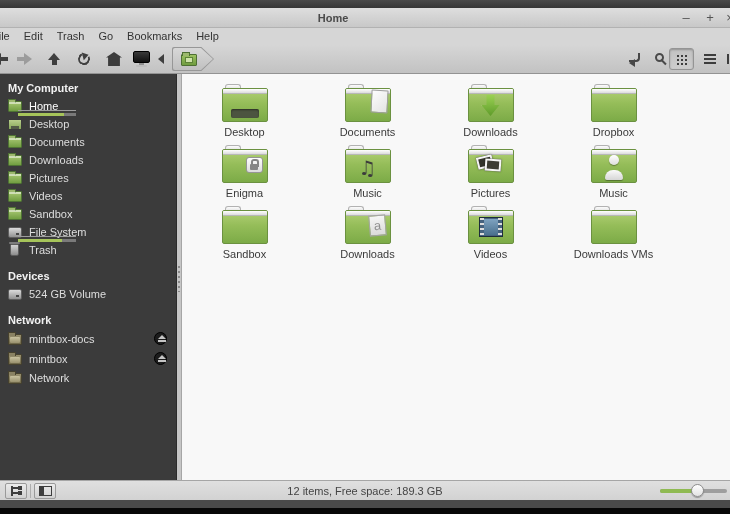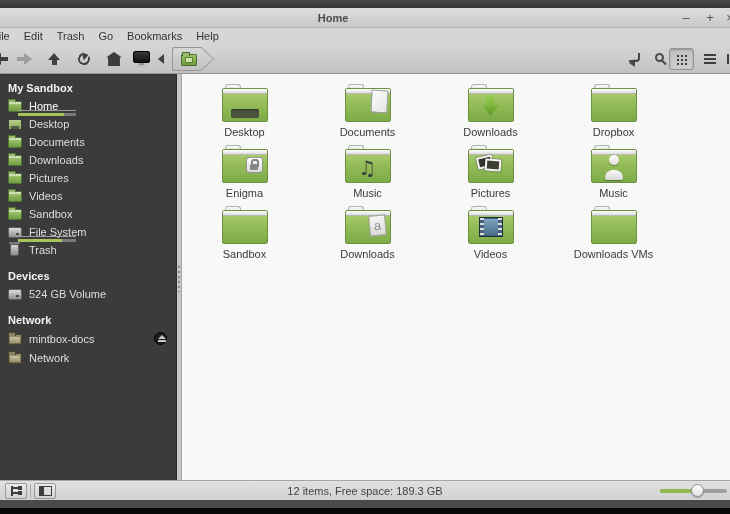--- a/index.html
+++ b/index.html
@@ -222,21 +222,21 @@
     </div>
     <div class="tbtn b-listview" title="list-view">
       <span class="g-list"></span>
     </div>
     <div class="tbtn b-compactview" title="compact-view">
       <span class="g-compact"></span>
     </div>
   </div>
 
   <div class="sidebar">
-    <div class="shead">My Sandbox</div>
+    <div class="shead">My Computer</div>
 
     <div class="srow current">
       <span class="sico" data-icon="folder"></span>
       <span class="slabel">Home</span>
       <span class="usage">
           <span class="track">
             <span class="fill" style="width:80%"></span>
           </span>
         </span>
     </div>
@@ -285,20 +285,25 @@
       <span class="slabel">524 GB Volume</span>
     </div>
 
     <div class="sec-gap"></div>
     <div class="shead">Network</div>
     <div class="srow tall">
       <span class="sico" data-icon="netfolder"></span>
       <span class="slabel">mintbox-docs</span>
       <span class="eject"></span>
     </div>
+    <div class="srow tall">
+      <span class="sico" data-icon="netfolder"></span>
+      <span class="slabel">mintbox</span>
+      <span class="eject"></span>
+    </div>
     <div class="srow">
       <span class="sico" data-icon="netfolder"></span>
       <span class="slabel">Network</span>
     </div>
   </div>
 
   <div class="sep"></div>
 
   <div class="main">
     <div class="grid">

